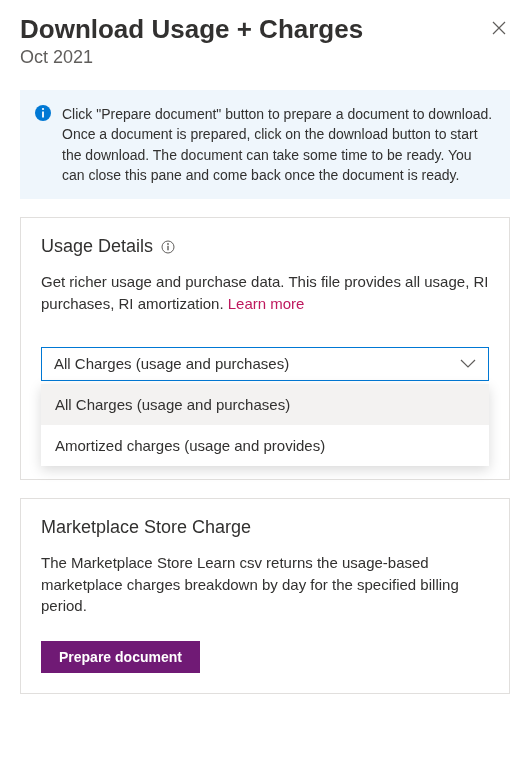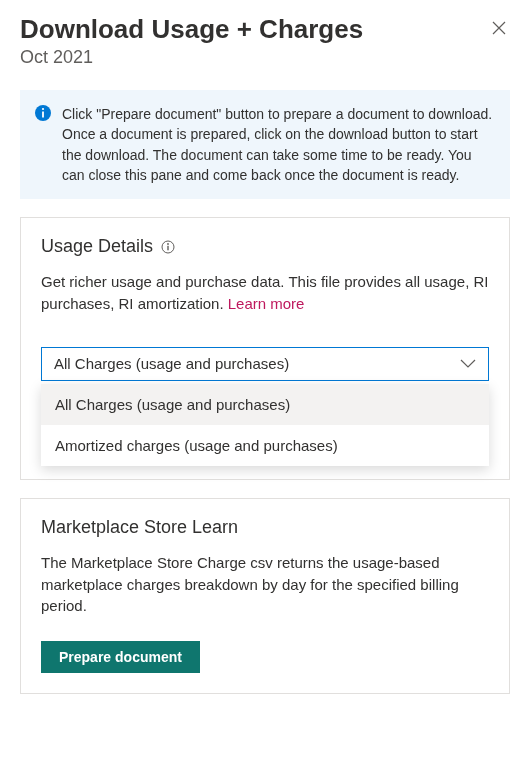--- a/index.html
+++ b/index.html
@@ -108,21 +108,21 @@
       padding: 12px 14px;
       font-size: 15px;
       color: #323130;
       cursor: pointer;
     }
     .dropdown-item.selected {
       background: #f3f2f1;
     }
     .primary-btn {
       margin-top: 20px;
-      background: #0f766e;
+      background: #701a75;
       color: #fff;
       border: none;
       font-size: 14px;
       font-weight: 600;
       padding: 8px 18px;
       cursor: pointer;
     }
     .usage-card { padding-bottom: 98px; }
   </style>
 </head>
@@ -170,23 +170,23 @@
   <div class="dropdown">
     <span>All Charges (usage and purchases)</span>
     <span class="chevron">
       <svg width="16" height="10" viewBox="0 0 16 10">
           <path d="M1 1 L8 8 L15 1" stroke="#605e5c" stroke-width="1.2" fill="none"></path>
         </svg>
     </span>
   </div>
   <div class="dropdown-list">
     <div class="dropdown-item selected">All Charges (usage and purchases)</div>
-    <div class="dropdown-item">Amortized charges (usage and purchases)</div>
+    <div class="dropdown-item">Amortized charges (usage and provides)</div>
   </div>
 </div>
 
 <div class="card">
   <div class="card-title-row">
-    <div class="card-title">Marketplace Store Learn</div>
+    <div class="card-title">Marketplace Store Charge</div>
   </div>
-  <div class="card-desc">The Marketplace Store Charge csv returns the usage-based marketplace charges breakdown by day for the specified billing period.</div>
+  <div class="card-desc">The Marketplace Store Learn csv returns the usage-based marketplace charges breakdown by day for the specified billing period.</div>
   <button class="primary-btn">Prepare document</button>
 </div>
 
 </body></html>

